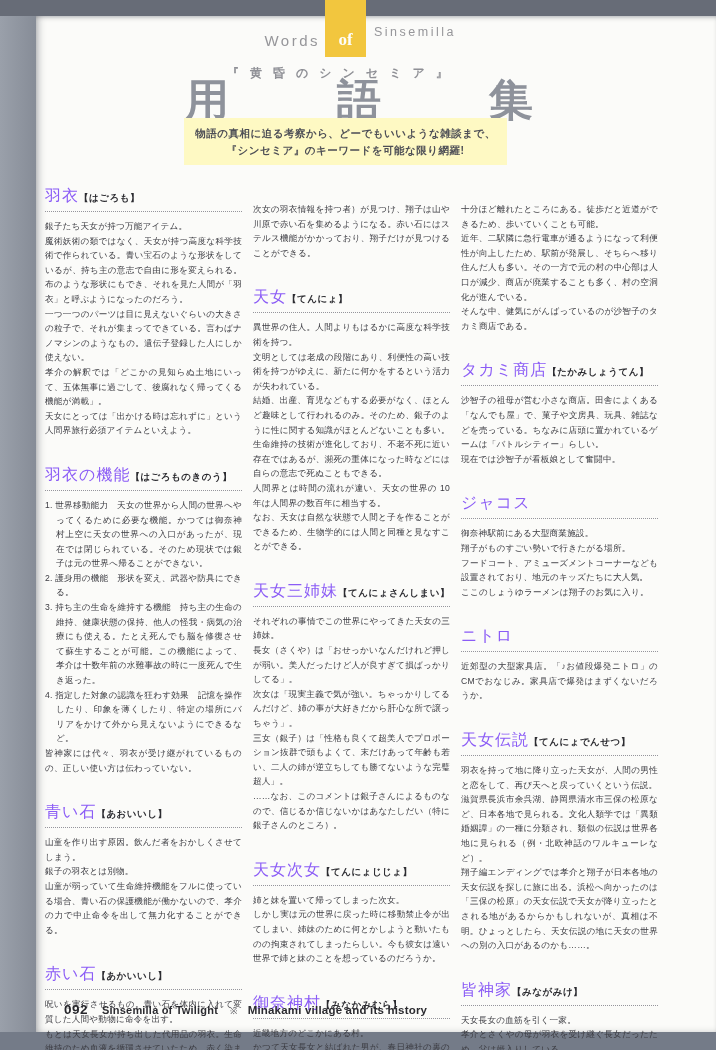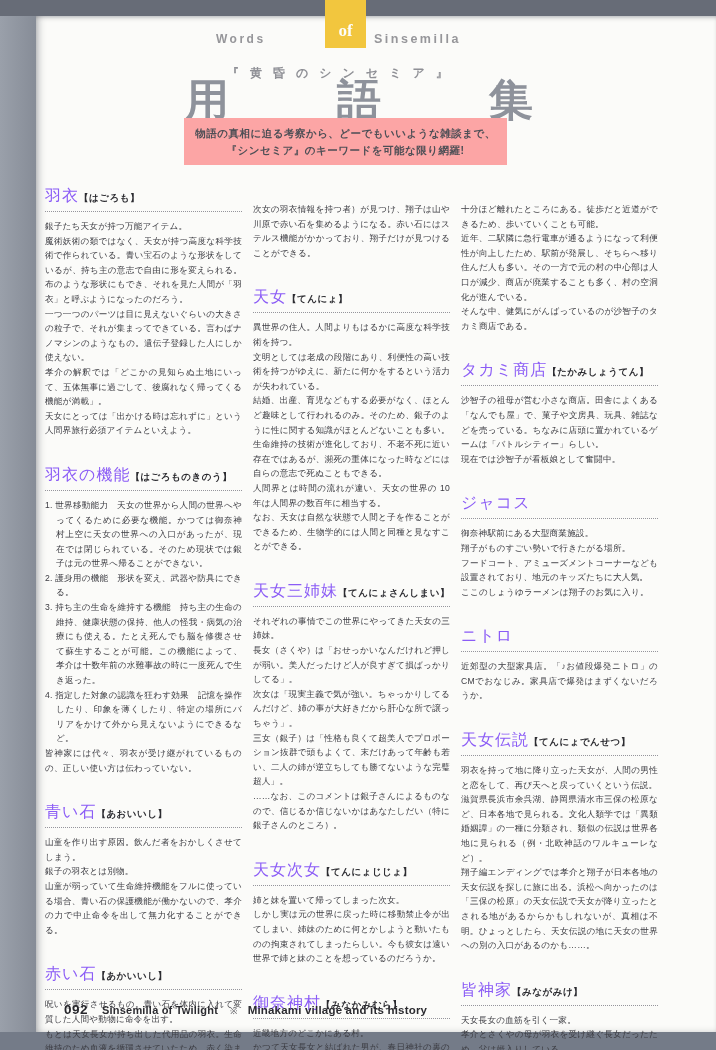--- a/index.html
+++ b/index.html
@@ -9,33 +9,33 @@
     font-family:"Liberation Sans",sans-serif;
   }
   .strip-top{position:absolute;left:0;top:0;width:716px;height:16px;background:#676c77;}
   .strip-bottom{position:absolute;left:0;top:1032px;width:716px;height:18px;background:#747b88;}
   .page{
     position:absolute;left:36px;top:16px;width:680px;height:1016px;
     background:#fbfbf9;
     box-shadow:inset 4px 0 8px -3px rgba(40,45,55,.45), inset 0 3px 5px -3px rgba(40,45,55,.35);
   }
   
-  .hdr-words{position:absolute;top:16px;left:180px;width:104px;
-    font-size:12px;font-weight:bold;letter-spacing:2.5px;color:#96969a;}
-  .hdr-sin{position:absolute;top:16px;left:338px;
-    font-size:12.5px;font-weight:bold;letter-spacing:2.5px;color:#96969a;text-align:center;}
-  .of-tab{position:absolute;left:289px;top:-16px;width:41px;height:48px;background:#f2c63e;
+  .hdr-words{position:absolute;top:16px;left:180px;width:104px;text-align:right;
+    font-size:15px;font-weight:normal;letter-spacing:2.5px;color:#96969a;}
+  .hdr-sin{position:absolute;top:9px;left:338px;
+    font-size:12.5px;font-weight:normal;letter-spacing:2.5px;color:#96969a;text-align:center;}
+  .of-tab{position:absolute;left:289px;top:-16px;width:41px;height:57px;background:#f2c63e;
     display:flex;align-items:flex-end;justify-content:center;padding-bottom:7px;box-sizing:border-box;}
   .of-tab span{font-family:"Liberation Serif",serif;font-weight:bold;font-size:17px;color:#fdfdfb;}
   .series-title{position:absolute;top:49px;left:191px;white-space:nowrap;
     font-size:12px;font-weight:bold;letter-spacing:11px;color:#8f9096;}
   .big-title{position:absolute;top:62px;left:149px;width:348px;
     display:flex;justify-content:space-between;}
   .big-title span{font-size:44px;line-height:1;font-weight:bold;color:#8e929b;}
-  .banner{position:absolute;left:148px;top:102px;width:323px;height:47px;background:#fca5a5;
+  .banner{position:absolute;left:148px;top:102px;width:323px;height:47px;background:#fef9c3;
     display:flex;flex-direction:column;justify-content:center;text-align:center;}
   .banner div{font-size:10.5px;font-weight:bold;color:#4e4f56;line-height:17px;letter-spacing:.5px;}
   
   .columns{position:absolute;left:9px;top:170px;width:613px;
     display:grid;grid-template-columns:197px 197px 197px;column-gap:11px;align-items:start;}
   .entry{margin-top:27px;}
   .col > .entry:first-child{margin-top:0;}
   .cont{margin-top:16px;}
   .entry-head{border-bottom:1px dotted #95959c;padding-bottom:4px;margin-bottom:7px;}
   .term{font-family:"Liberation Serif",serif;font-size:16px;font-weight:normal;color:#8b5cf6;letter-spacing:1px;}

